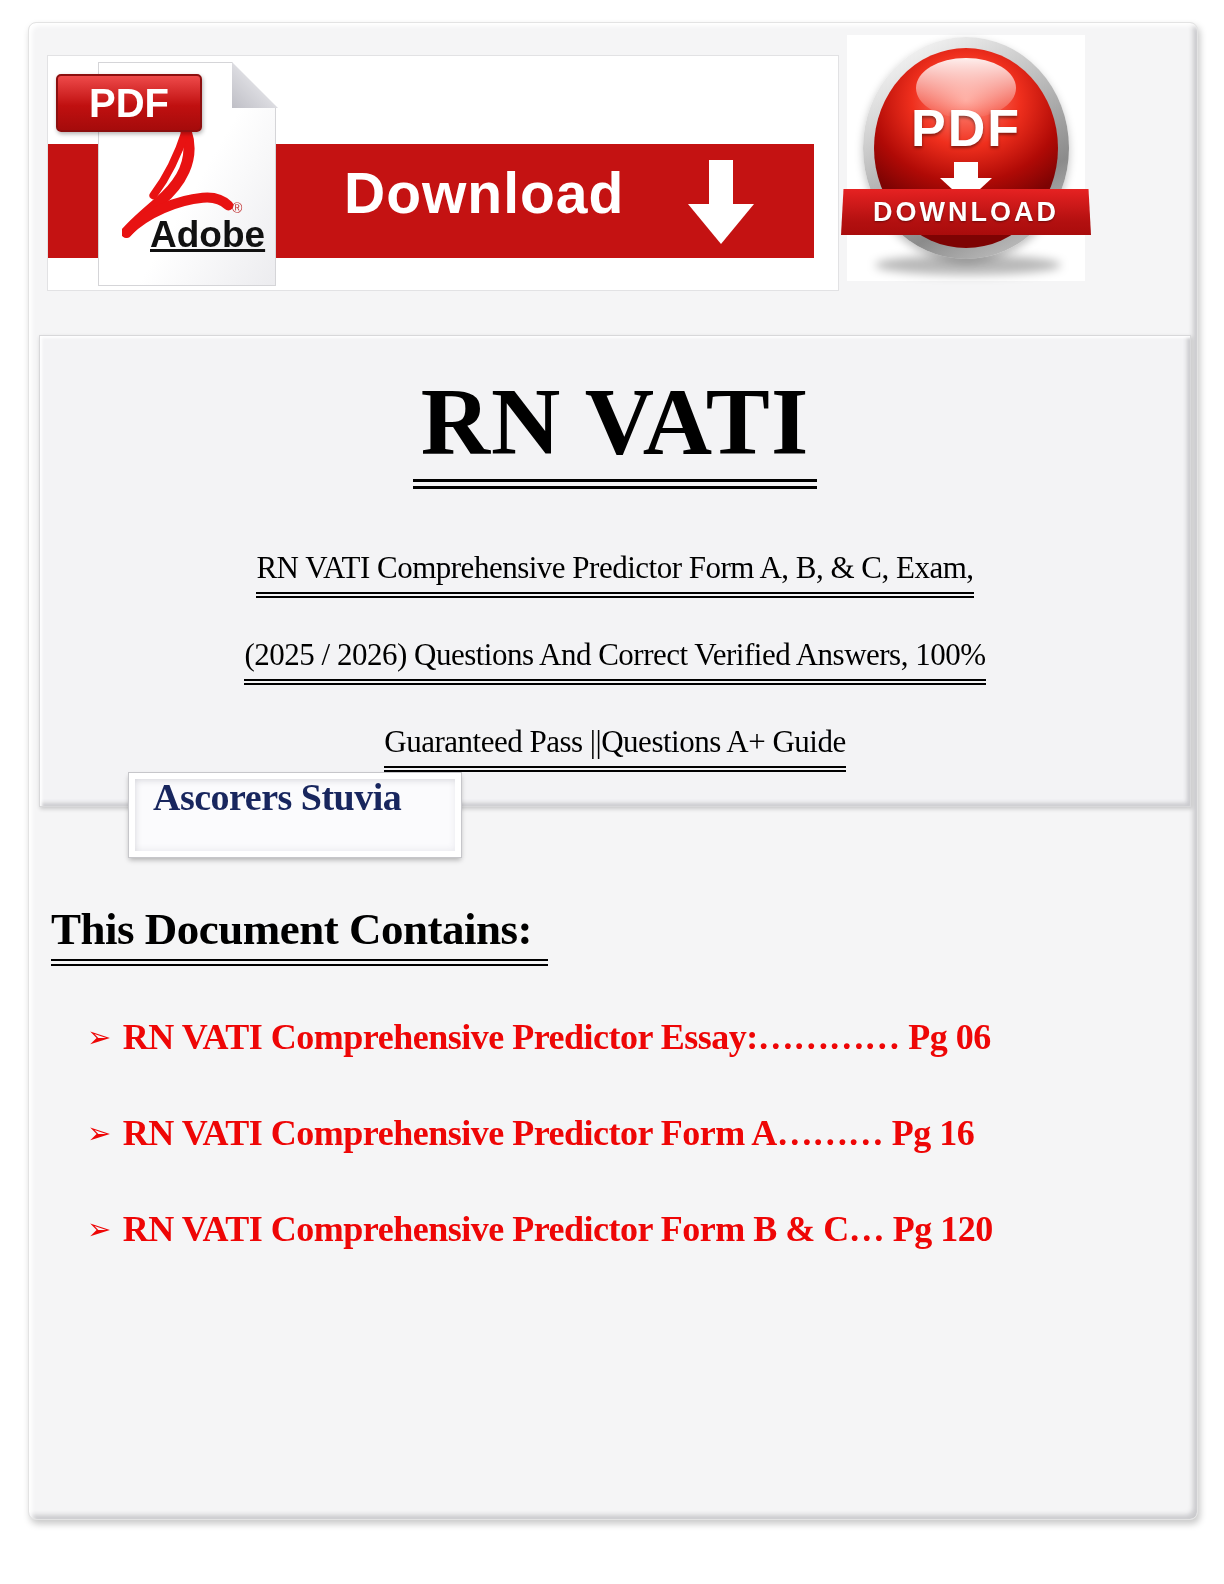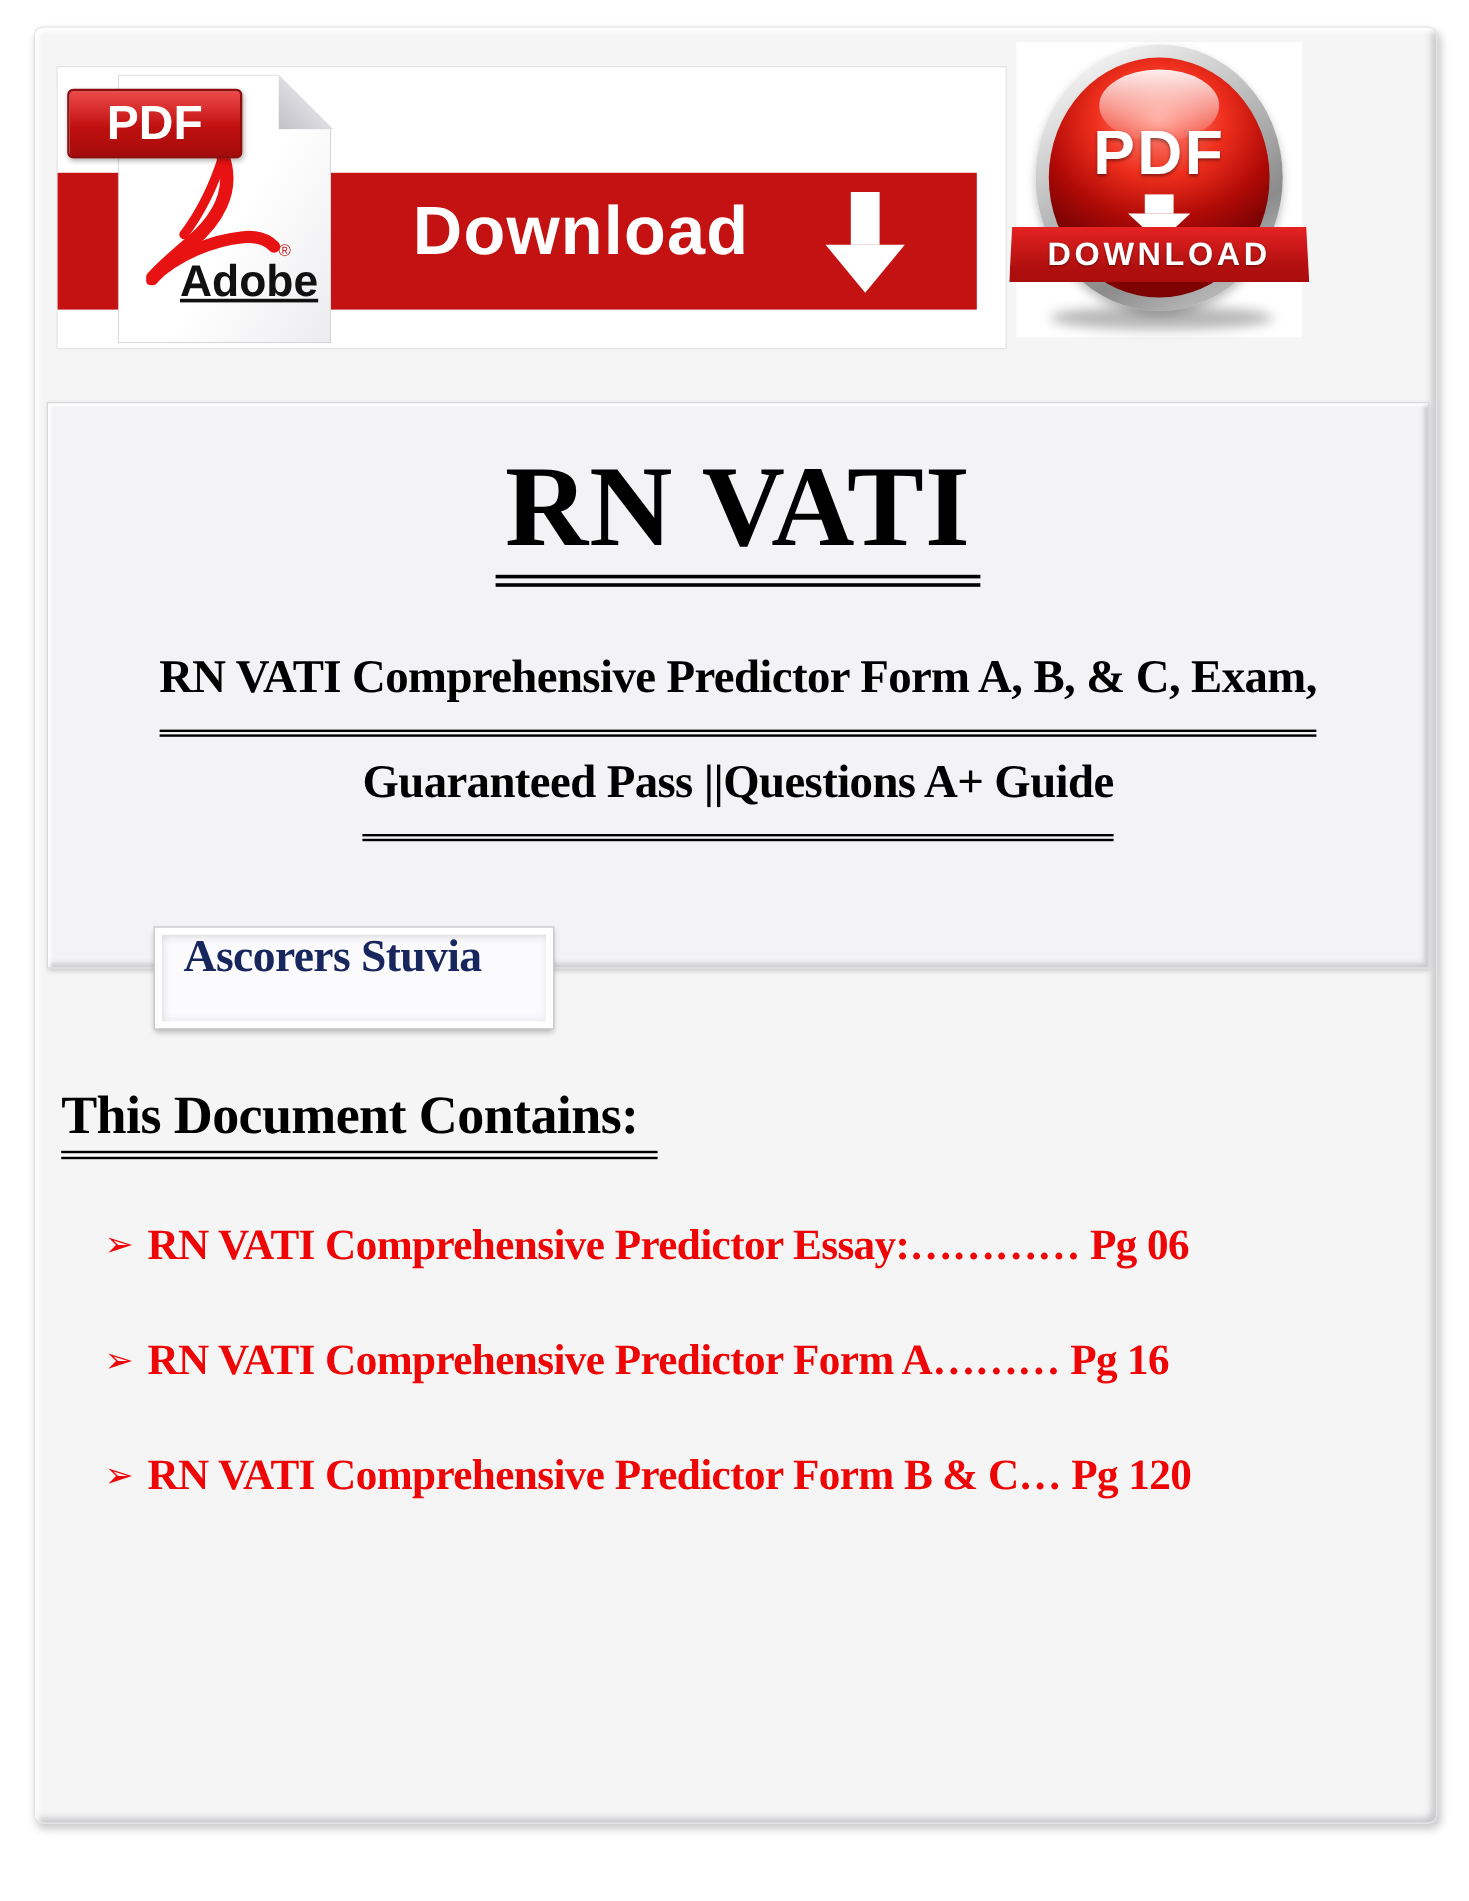--- a/index.html
+++ b/index.html
@@ -88,22 +88,22 @@
     margin-top:40px;
   }
   .doc-title {
     display:inline-block; margin-top:36px; color:#000;
     font-weight:bold; font-size:96px; letter-spacing:1px; line-height:1.05;
     border-bottom:10px double #000; padding:0 8px 6px 8px; white-space:nowrap;
   }
   .doc-subtitle { margin-top:40px; }
   .doc-subtitle .sub-line { display:block; line-height:87px; white-space:nowrap; }
   .doc-subtitle .sub-line span {
-    display:inline-block; color:#000; font-weight:bold; font-size:39px; letter-spacing:-0.5px;
-    border-bottom:6px double #000; padding-bottom:18px; line-height:1.25;
+    display:inline-block; color:#000; font-weight:normal; font-size:31px; letter-spacing:-0.5px;
+    border-bottom:6px double #000; padding-bottom:4px; line-height:1.25;
   }
 
   
   .author-box {
     position:absolute; left:100px; top:750px; width:332px; height:84px;
     background:#fbfbfd; border:2px solid #ffffff; outline:1px solid #c6c6ca;
     box-shadow: 0 3px 5px rgba(0,0,0,.28), inset 0 0 0 4px #ffffff,
                 inset 4px 5px 7px #d4d4da, inset -4px -5px 7px #e9e9ee;
     display:flex; align-items:flex-start; padding-left:22px; z-index:5;
   }
@@ -166,20 +166,21 @@
         <span>DOWNLOAD</span>
       </div>
     </div>
 
     <div class="title-box">
       <div>
         <span class="doc-title">RN VATI</span>
       </div>
       <div class="doc-subtitle">
         <span class="sub-line"><span>RN VATI Comprehensive Predictor Form A, B, &amp; C, Exam,</span></span>
+        <span class="sub-line"><span>(2025 / 2026) Questions And Correct Verified Answers, 100%</span></span>
         <span class="sub-line"><span>Guaranteed Pass ||Questions A+ Guide</span></span>
       </div>
     </div>
 
     <div class="author-box">
       <span>Ascorers Stuvia</span>
     </div>
 
     <div class="contains-heading">
       <span>This Document Contains:</span>

